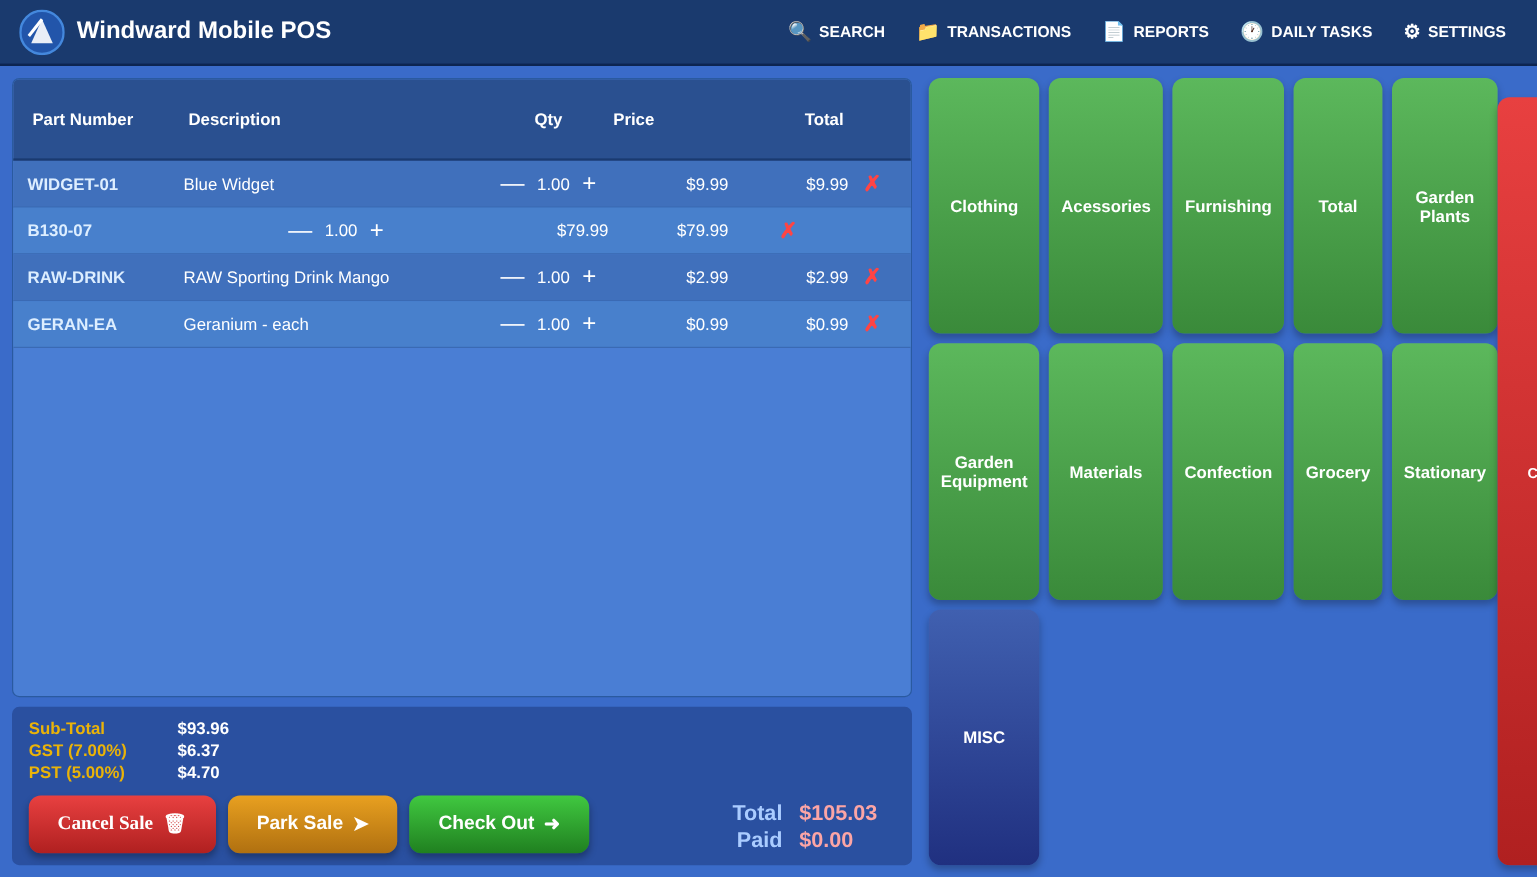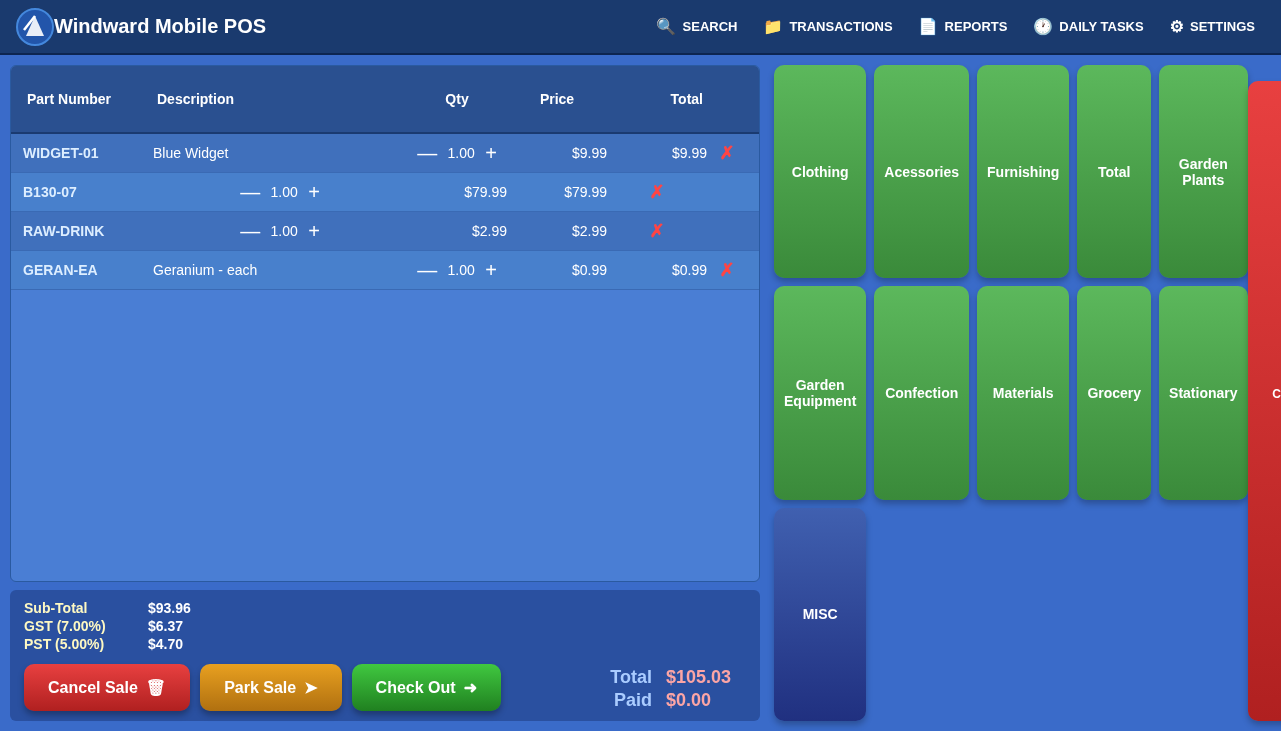--- a/index.html
+++ b/index.html
@@ -17,20 +17,21 @@
       background: #1a3a6e;
       height: 55px;
       display: flex;
       align-items: center;
       padding: 0 16px;
       border-bottom: 2px solid #0d2550;
     }
     #header-logo {
       display: flex;
       align-items: center;
+      gap: 10px;
       justify-content: space-between;
     }
     #logo-icon {
       width: 38px;
       height: 38px;
     }
     #app-title {
       font-size: 20px;
       font-weight: bold;
       color: white;
@@ -85,21 +86,21 @@
       grid-template-columns: 130px 1fr 100px 100px 100px 40px;
       background: #2a5090;
       padding: 25px 12px;
       font-weight: bold;
       font-size: 14px;
       color: white;
       border-bottom: 2px solid #1a3a70;
     }
     .table-header span { padding: 0 4px; }
     .col-qty { text-align: center; }
-    .col-price { text-align: center; }
+    .col-price { text-align: left; }
     .col-total { text-align: right; }
 
     .table-row {
       display: grid;
       grid-template-columns: 130px 1fr 100px 100px 100px 40px;
       padding: 8px 12px;
       border-bottom: 1px solid #3a6ab4;
       align-items: center;
       font-size: 14px;
       background: #4880cc;
@@ -157,21 +158,21 @@
       display: flex;
       flex-direction: column;
       gap: 2px;
     }
     .summary-row {
       display: flex;
       gap: 14px;
       font-size: 14px;
       font-weight: bold;
     }
-    .summary-label { color: #fef9c3; min-width: 110px; }
+    .summary-label { color: #eab308; min-width: 110px; }
     .summary-value { color: white; }
 
     #summary-right {
       display: flex;
       flex-direction: column;
       align-items: flex-end;
       gap: 2px;
     }
     .total-row {
       display: flex;
@@ -193,21 +194,21 @@
       border-radius: 10px;
       font-size: 16px;
       font-weight: bold;
       color: white;
       cursor: pointer;
       display: flex;
       align-items: center;
       gap: 8px;
       box-shadow: 0 4px 6px rgba(0,0,0,0.3);
     }
-    #cancel-btn { background: linear-gradient(to bottom, #e84040, #b02020); }
+    #cancel-btn { background: linear-gradient(to bottom, #e84040, #b02020); font-family: Liberation Serif, serif; }
     #park-btn { background: linear-gradient(to bottom, #e8a020, #b07010); }
     #checkout-btn { background: linear-gradient(to bottom, #40c840, #208020); flex: 1; justify-content: center; }
 
     
     #right-panel {
       flex: 1;
       display: flex;
       flex-direction: row;
       padding: 10px 10px 10px 4px;
     }
@@ -334,20 +335,21 @@
       <button class="qty-plus">+</button>
     </div>
     <span class="row-price">$79.99</span>
     <span class="row-total">$79.99</span>
     <div class="row-delete">
       <button class="delete-btn">✗</button>
     </div>
   </div>
           <div class="table-row">
     <span class="row-partnumber">RAW-DRINK</span>
+    <span class="row-description">RAW Sporting Drink Mango</span>
     <div class="row-qty">
       <button class="qty-minus">—</button>
       <span class="qty-value">1.00</span>
       <button class="qty-plus">+</button>
     </div>
     <span class="row-price">$2.99</span>
     <span class="row-total">$2.99</span>
     <div class="row-delete">
       <button class="delete-btn">✗</button>
     </div>
@@ -413,22 +415,22 @@
 
   <div id="right-panel">
     <div id="category-grid">
 
     <button class="cat-btn">Clothing</button>
         <button class="cat-btn">Acessories</button>
         <button class="cat-btn">Furnishing</button>
         <button class="cat-btn">Total</button>
         <button class="cat-btn">Garden Plants</button>
         <button class="cat-btn">Garden Equipment</button>
+        <button class="cat-btn">Materials</button>
         <button class="cat-btn">Confection</button>
-        <button class="cat-btn">Materials</button>
         <button class="cat-btn">Grocery</button>
         <button class="cat-btn">Stationary</button>
         <button class="cat-btn misc-btn" style="width: 100%;">MISC</button>
       </div>
     <div id="coupon-area">
 
     <button class="coupon-btn" style="white-space: pre-line;">Coupon
 $10</button>
         <button class="coupon-btn" style="white-space: pre-line;">5% Off</button>
       </div>

